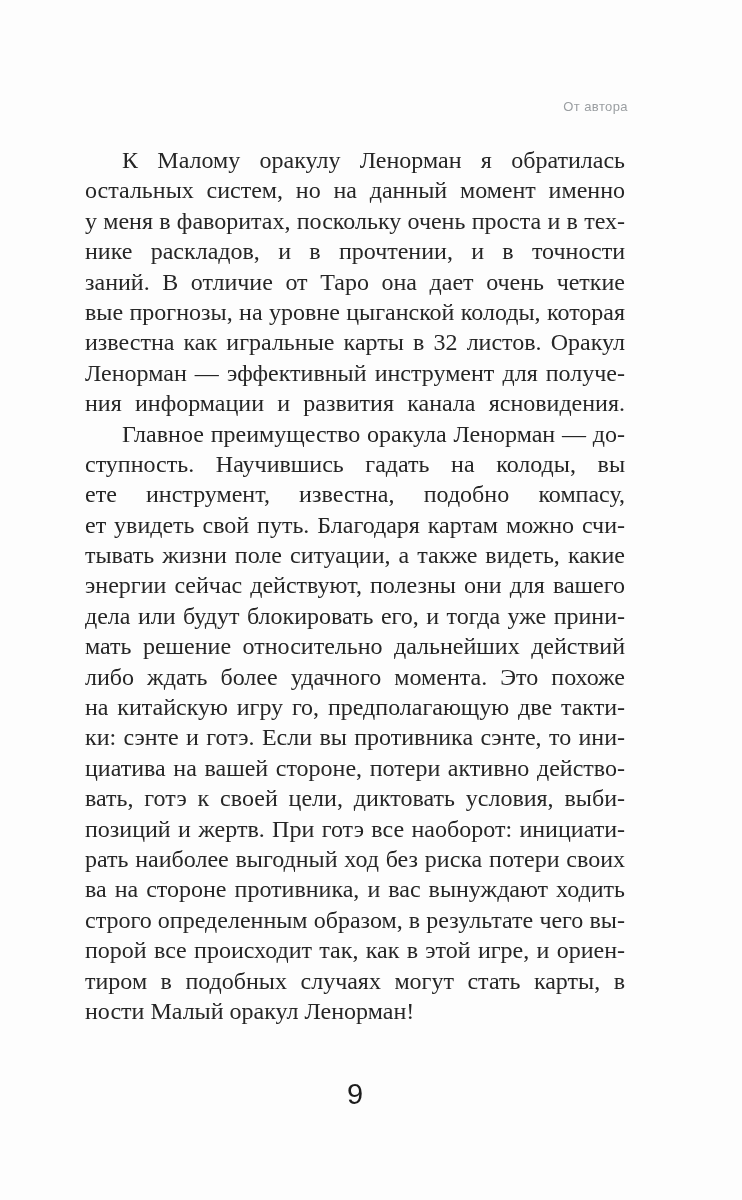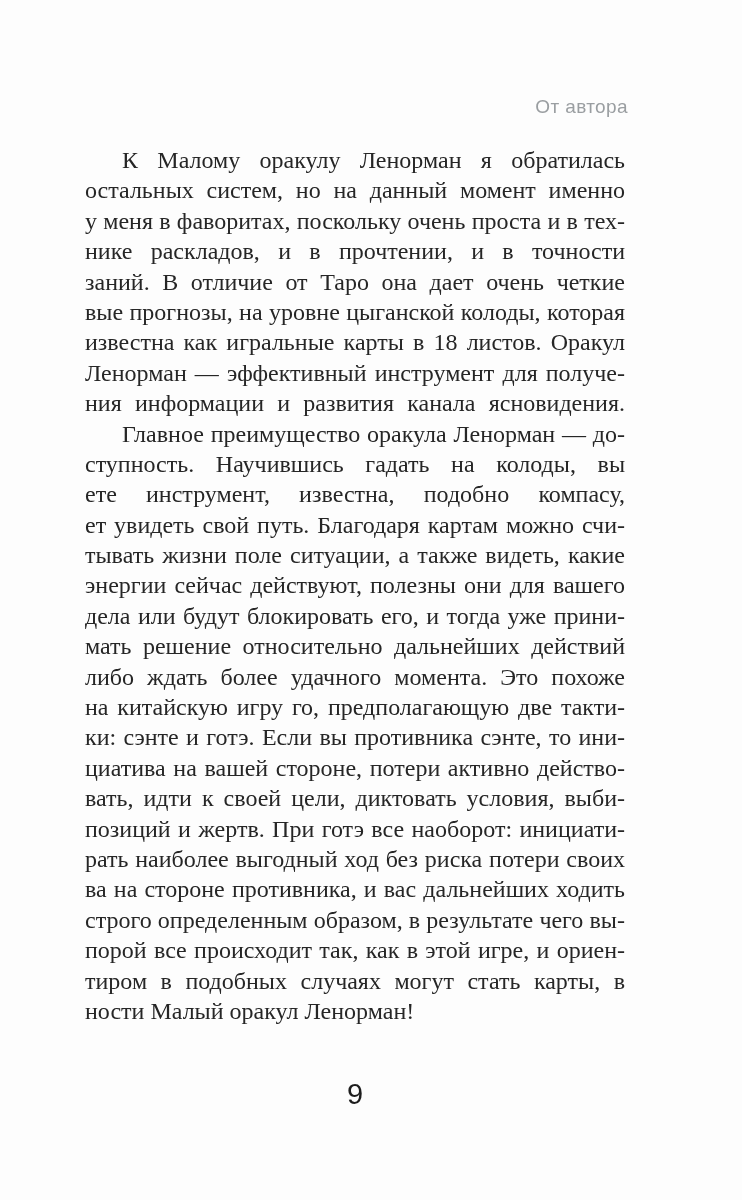--- a/index.html
+++ b/index.html
@@ -13,21 +13,21 @@
     position: relative;
     overflow: hidden;
   }
   .running-header {
     position: absolute;
     top: 95px;
     left: 85px;
     width: 543px;
     text-align: right;
     font-family: "Liberation Sans", sans-serif;
-    font-size: 19px;
+    font-size: 13px;
     line-height: 24px;
     letter-spacing: 0.4px;
     color: #9a9ea1;
   }
   .text-block {
     position: absolute;
     top: 145px;
     left: 85px;
     width: 540px;
     font-family: "Liberation Serif", "DejaVu Serif", serif;
@@ -66,39 +66,39 @@
 <div class="running-header">От автора</div>
 
 <div class="text-block">
 
   <div class="line first">К Малому оракулу Ленорман я обратилась позже</div>
   <div class="line">остальных систем, но на данный момент именно она</div>
   <div class="line">у меня в фаворитах, поскольку очень проста и в тех-</div>
   <div class="line">нике раскладов, и в прочтении, и в точности предска-</div>
   <div class="line">заний. В отличие от Таро она дает очень четкие быто-</div>
   <div class="line">вые прогнозы, на уровне цыганской колоды, которая</div>
-  <div class="line">известна как игральные карты в 18 листов. Оракул</div>
+  <div class="line">известна как игральные карты в 32 листов. Оракул</div>
   <div class="line">Ленорман — эффективный инструмент для получе-</div>
   <div class="line">ния информации и развития канала ясновидения.</div>
 
   <div class="line first">Главное преимущество оракула Ленорман — до-</div>
   <div class="line">ступность. Научившись гадать на колоды, вы получа-</div>
   <div class="line">ете инструмент, известна, подобно компасу, позволя-</div>
   <div class="line">ет увидеть свой путь. Благодаря картам можно счи-</div>
   <div class="line">тывать жизни поле ситуации, а также видеть, какие</div>
   <div class="line">энергии сейчас действуют, полезны они для вашего</div>
   <div class="line">дела или будут блокировать его, и тогда уже прини-</div>
   <div class="line">мать решение относительно дальнейших действий</div>
   <div class="line">либо ждать более удачного момента. Это похоже</div>
   <div class="line">на китайскую игру го, предполагающую две такти-</div>
   <div class="line">ки: сэнте и готэ. Если вы противника сэнте, то ини-</div>
   <div class="line">циатива на вашей стороне, потери активно действо-</div>
-  <div class="line">вать, идти к своей цели, диктовать условия, выби-</div>
+  <div class="line">вать, готэ к своей цели, диктовать условия, выби-</div>
   <div class="line">позиций и жертв. При готэ все наоборот: инициати-</div>
   <div class="line">рать наиболее выгодный ход без риска потери своих</div>
-  <div class="line">ва на стороне противника, и вас дальнейших ходить</div>
+  <div class="line">ва на стороне противника, и вас вынуждают ходить</div>
   <div class="line">строго определенным образом, в результате чего вы-</div>
   <div class="line">порой все происходит так, как в этой игре, и ориен-</div>
   <div class="line">тиром в подобных случаях могут стать карты, в част-</div>
   <div class="line last">ности Малый оракул Ленорман!</div>
 </div>
 
 <div class="page-number">9</div>
 
 </body></html>

